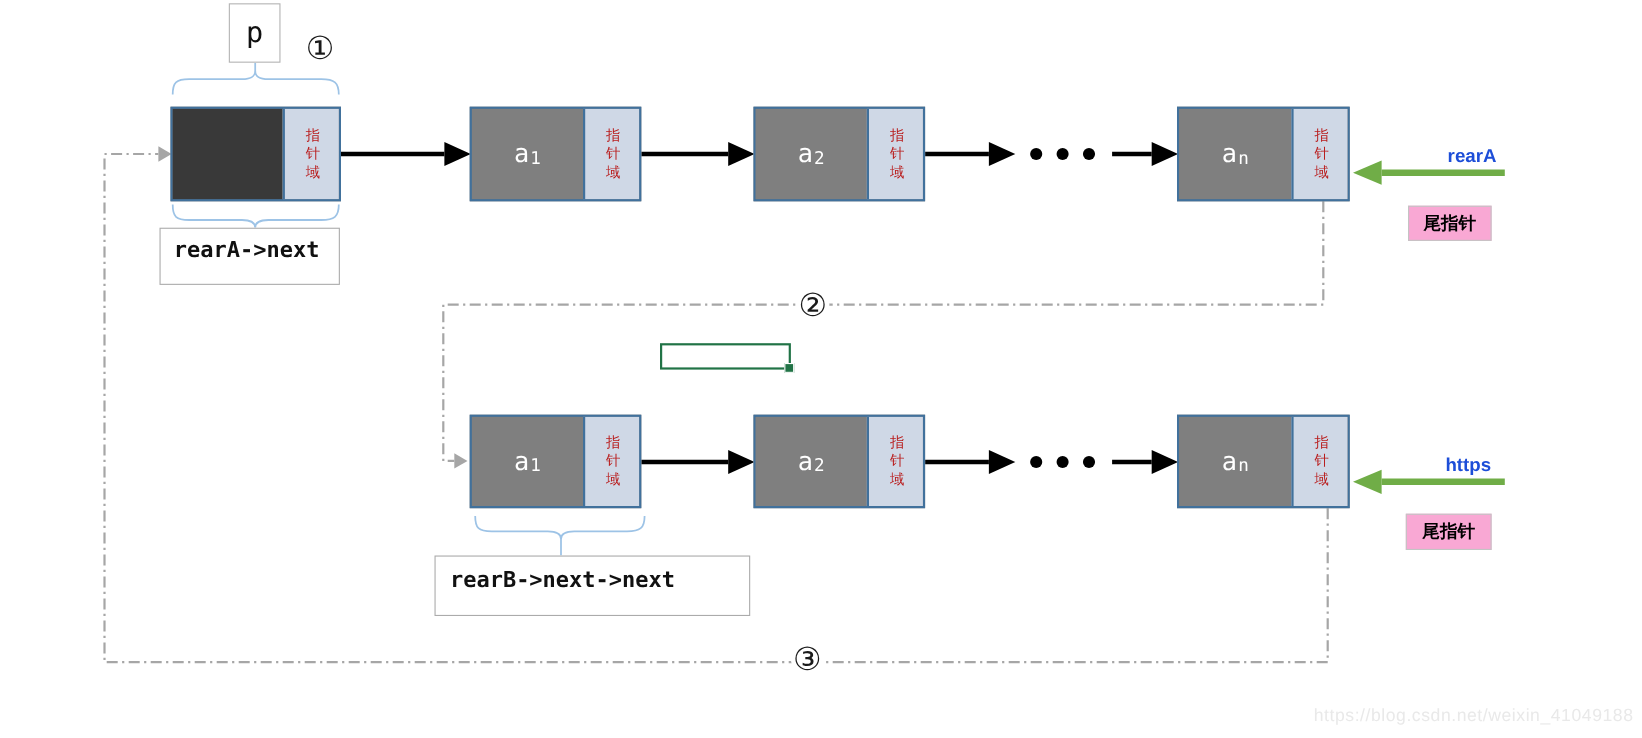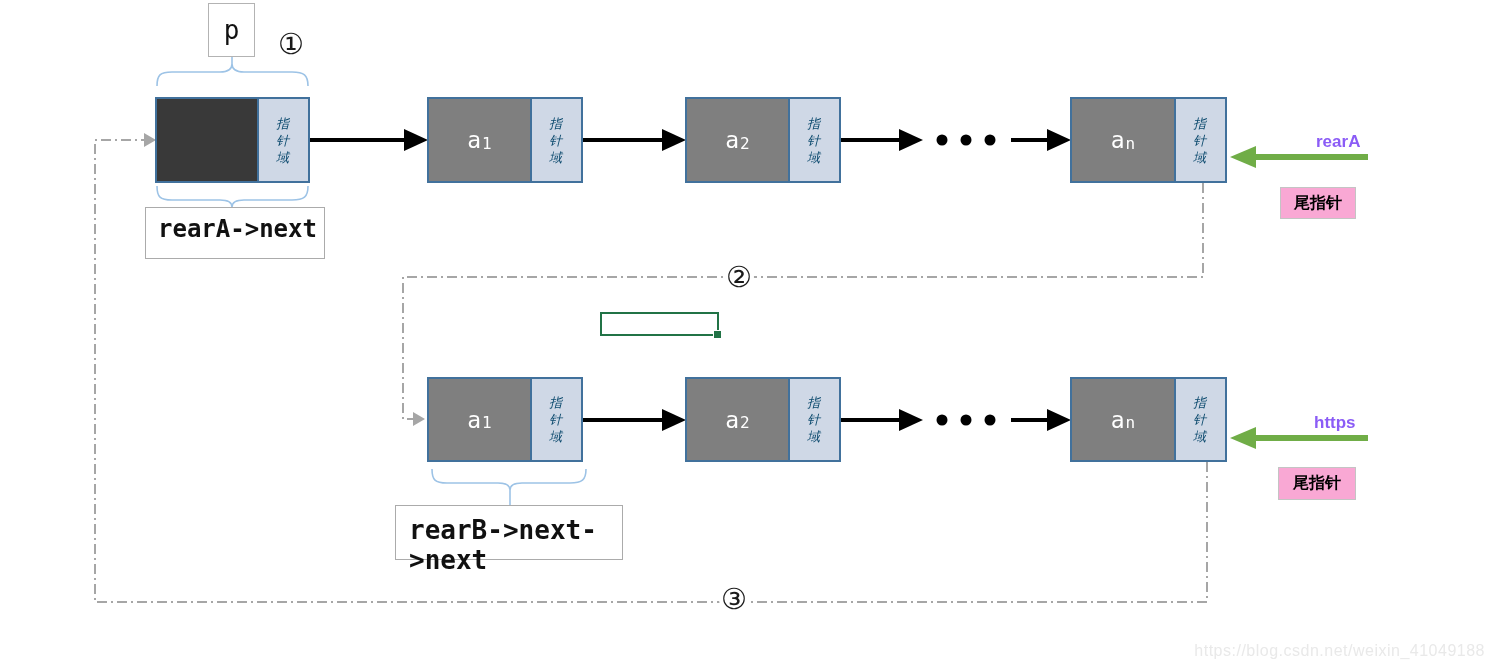--- a/index.html
+++ b/index.html
@@ -10,32 +10,32 @@
   svg.overlay{position:absolute;left:0;top:0;width:1493px;height:671px;}
 
   
   .node{position:absolute;display:flex;box-sizing:border-box;border:2px solid #41719c;background:#7f7f7f;}
   .node .data{flex:1;display:flex;align-items:center;justify-content:center;
     color:#ffffff;background:#7f7f7f;font-size:23px;font-family:"DejaVu Sans Mono",monospace;}
   .node .data .sub{font-size:16px;position:relative;top:3px;margin-left:1px;}
   .node .ptr{width:49px;background:#cfd8e6;border-left:2px solid #41719c;
     display:flex;align-items:center;justify-content:center;}
   .node.head .data{background:#393939;}
-  .ptr .vtext{width:15px;font-size:13px;line-height:17px;color:#0c4a6e;text-align:left;
-    word-break:break-all;font-family:"DejaVu Sans",sans-serif;font-style:italic;}
+  .ptr .vtext{width:15px;font-size:13px;line-height:17px;color:#b91c1c;text-align:right;
+    word-break:break-all;font-family:"DejaVu Sans",sans-serif;}
 
   
   .labelbox{position:absolute;box-sizing:border-box;background:#fff;border:1px solid #ababab;color:#111;}
   .mono{font-family:"DejaVu Sans Mono",monospace;}
 
   .circnum{position:absolute;width:30px;height:30px;font-size:29px;line-height:30px;
     text-align:center;color:#1a1a1a;background:#fff;border-radius:50%;
     font-family:"DejaVu Sans",sans-serif;}
 
-  .rearlbl{position:absolute;font-size:17px;font-weight:bold;color:#8b5cf6;
+  .rearlbl{position:absolute;font-size:17px;font-weight:bold;color:#1d4ed8;
     font-family:"Liberation Sans",sans-serif;}
 
   .tailbox{position:absolute;box-sizing:border-box;background:#f9a8d4;border:1px solid #c4c4c4;
     display:flex;align-items:center;justify-content:center;font-size:16px;font-weight:bold;color:#000;}
 
   
   .sel-cell{position:absolute;left:600px;top:312px;width:119px;height:24px;
     box-sizing:border-box;border:2px solid #217346;background:#fff;}
   .sel-cell .handle{position:absolute;right:-5px;bottom:-5px;width:7px;height:7px;
     background:#217346;border:1px solid #fff;}
@@ -160,24 +160,24 @@
   <div class="node" style="left:1070px;top:377px;width:157px;height:85px;">
     <div class="data">
       <span>a</span>
         <span class="sub">n</span>
     </div>
     <div class="ptr">
       <div class="vtext">指针域</div>
     </div>
   </div>
 
-  <div class="labelbox mono" style="left:145px;top:207px;width:180px;height:52px;padding:7px 0 0 12px;font-size:24px;font-weight:600;">
+  <div class="labelbox mono" style="left:145px;top:207px;width:164px;height:52px;padding:7px 0 0 12px;font-size:20px;font-weight:600;">
     <span>rearA-&gt;next</span>
   </div>
-  <div class="labelbox mono" style="left:395px;top:505px;width:228px;height:55px;padding:9px 0 0 13px;font-size:26px;font-weight:600;">
+  <div class="labelbox mono" style="left:395px;top:505px;width:287px;height:55px;padding:9px 0 0 13px;font-size:20px;font-weight:600;">
     <span>rearB-&gt;next-&gt;next</span>
   </div>
 
   <div class="sel-cell">
     <div class="handle"></div>
   </div>
 
   <div class="rearlbl" style="left:1316px;top:132px;">rearA</div>
   <div class="rearlbl" style="left:1314px;top:413px;">https</div>
   <div class="tailbox" style="left:1280px;top:187px;width:76px;height:32px;">尾指针</div>

